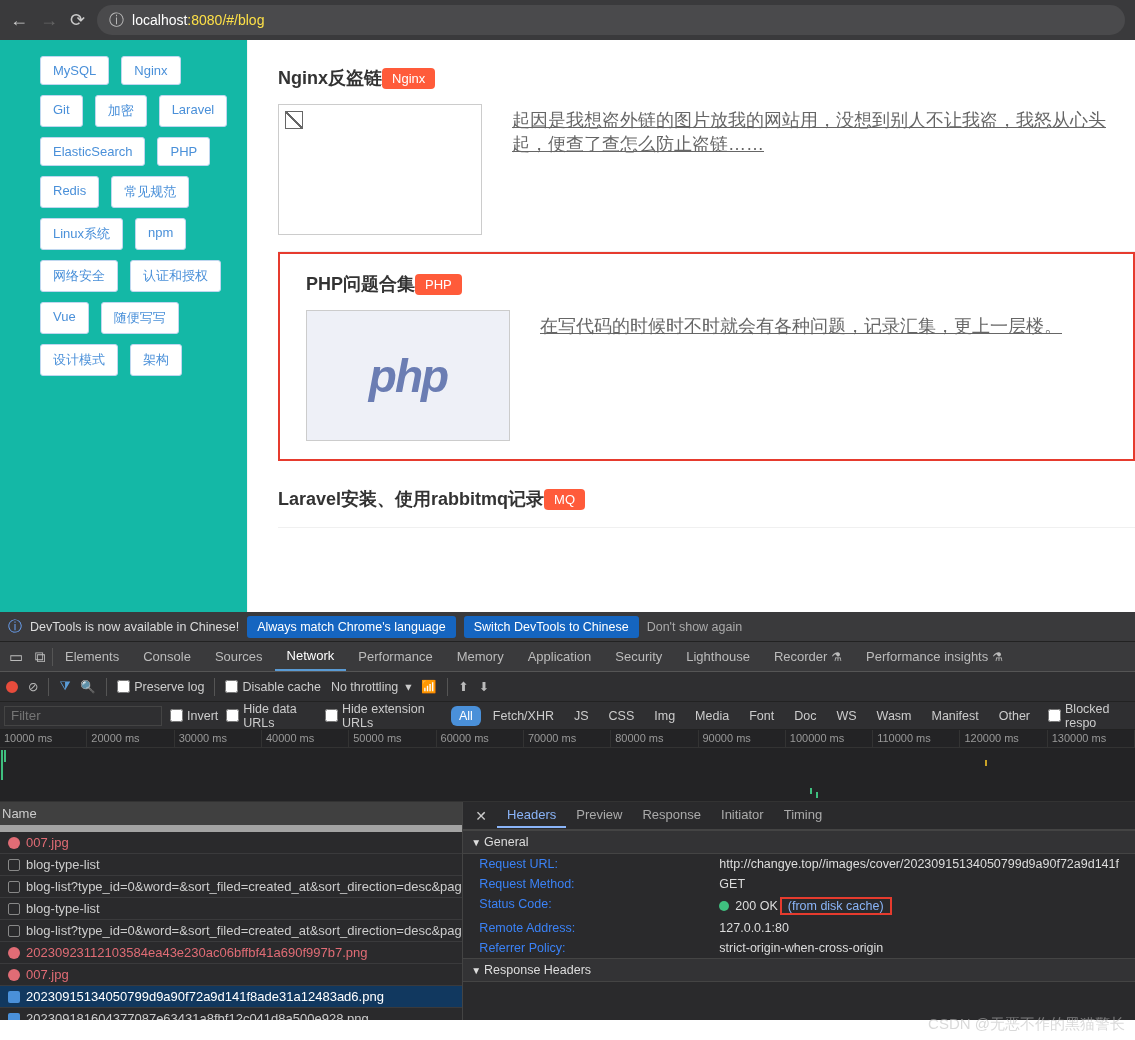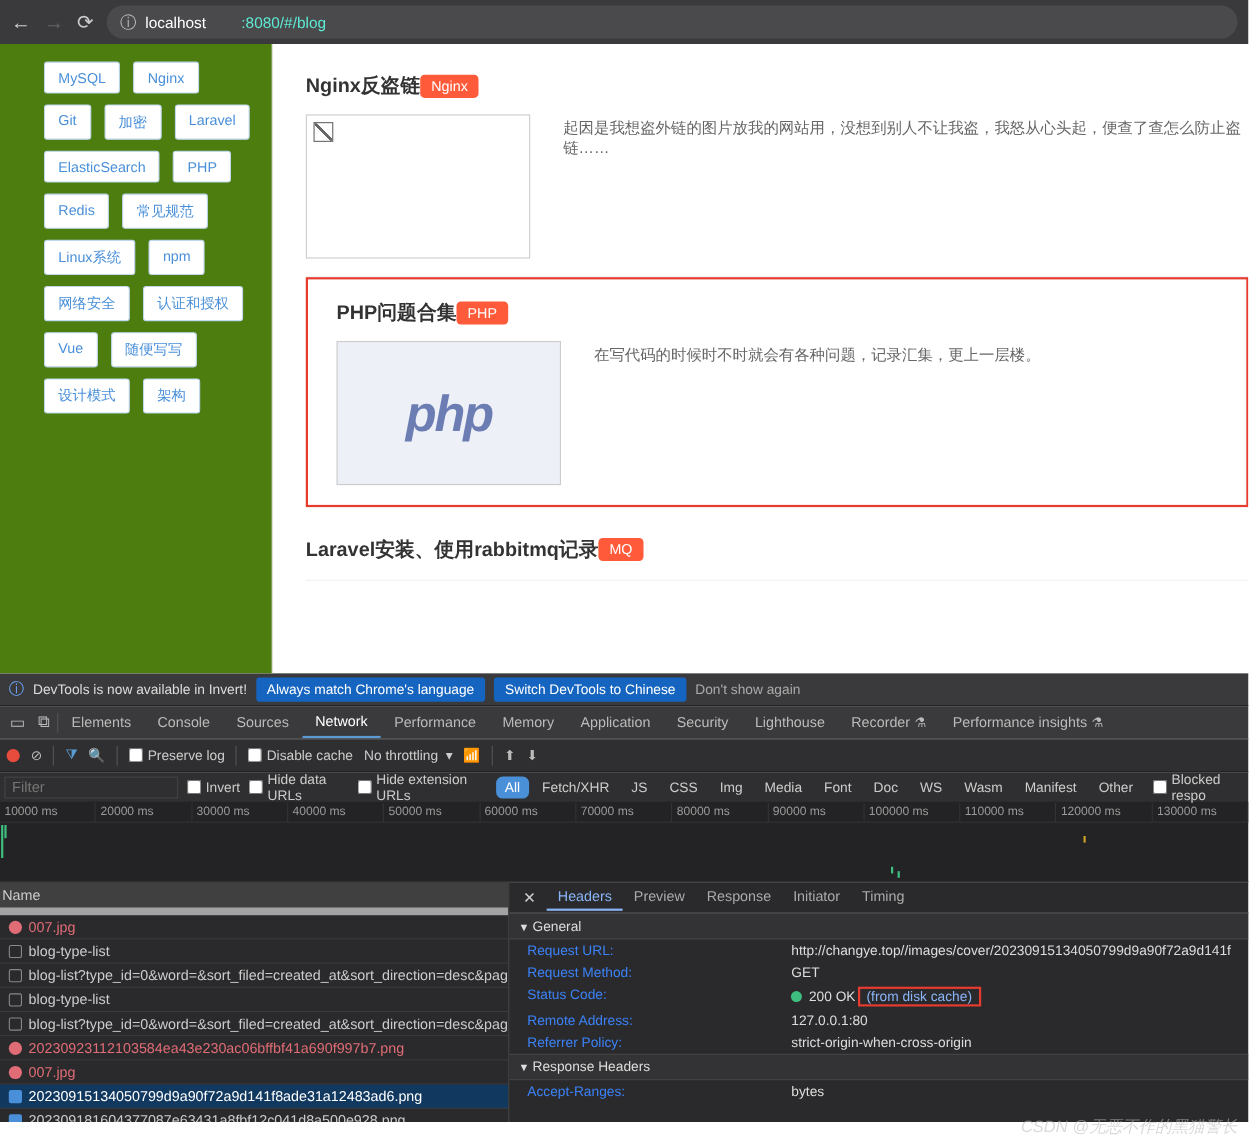--- a/index.html
+++ b/index.html
@@ -4,40 +4,40 @@
 <style>
 * { box-sizing: border-box; margin: 0; padding: 0; }
 body { font-family: "Segoe UI", Arial, sans-serif; background: #fff; width: 1135px; height: 1040px; overflow: hidden; position: relative; }
 
 
 .browser-bar { background: #3a3a3c; height: 40px; display: flex; align-items: center; padding: 0 10px; gap: 12px; }
 .nav-icon { color: #ccc; font-size: 18px; cursor: pointer; display: flex; align-items: center; }
 .nav-icon.disabled { color: #666; }
 .url-bar { flex: 1; background: #4a4a4c; border-radius: 20px; height: 30px; display: flex; align-items: center; padding: 0 12px; color: #fff; font-size: 14px; gap: 8px; }
 .url-bar .info { color: #bbb; font-size: 15px; }
-.url-bar .dim { color: #5eead4; margin-left: 32px; }
+.url-bar .dim { color: #fde047; }
 
 
 .page { display: flex; height: 572px; background: #fff; position: relative; }
-.sidebar { width: 248px; background: #4d7c0f; padding: 16px 12px; overflow: hidden; position: relative; border-right: 1px solid #f5f5f5;}
+.sidebar { width: 248px; background: #14b8a6; padding: 16px 12px; overflow: hidden; position: relative; border-right: 1px solid #f5f5f5;}
 .tags { position: relative; z-index: 1; display: flex; flex-wrap: wrap; gap: 10px 12px; padding-left: 28px;}
 .tag { border: 1px solid #c0d7ef; color: #4a90d9; padding: 6px 12px; border-radius: 3px; font-size: 13px; background: #fff; cursor: pointer; }
 
 .main { flex: 1; padding: 10px 0 0 30px; overflow: hidden; }
 .article { padding: 16px 0; border-bottom: 1px solid #f0f0f0; }
 .article.boxed { border: 2px solid #e63b2e; padding: 18px 26px; margin-bottom: 10px; border-bottom: 2px solid #e63b2e;}
 .art-head { display: flex; align-items: center; }
 .art-title { font-size: 18px; font-weight: 700; color: #333; }
 .art-tag { background: #ff5b3a; color: #fff; padding: 3px 10px; border-radius: 4px; font-size: 13px; }
 .art-body { display: flex; gap: 30px; margin-top: 14px; align-items: flex-start;}
 .thumb { width: 204px; height: 131px; border: 1px solid #ccc; display: flex; align-items: center; justify-content: center; position: relative; background: #fff; flex-shrink:0;}
 .thumb.broken::before { content: ""; position: absolute; top: 6px; left: 6px; width: 16px; height: 16px; border: 1px solid #666; background: linear-gradient(45deg, transparent 45%, #666 45%, #666 55%, transparent 55%); }
 .thumb.php { background: #eef0f7; }
 .php-logo { font-family: Arial; font-size: 46px; font-weight: 700; font-style: italic; color: #6b7db3; letter-spacing:-2px;}
-.art-desc { flex: 1; color: #666; font-size: 14px; padding-top: 4px; }
+.art-desc { flex: 1; color: #666; font-size: 18px; padding-top: 4px; text-decoration: underline; }
 
 
 .dt-banner { background: #3a3a3c; height: 30px; display: flex; align-items: center; font-size: 12.5px; color: #ddd; padding: 0 8px; gap: 8px; border-bottom: 1px solid #222;}
 .dt-banner .info-ic { color: #6ea8ff; font-size: 14px; }
 .btn-blue { background: #1565c0; color: #fff; padding: 4px 10px; border-radius: 3px; cursor: pointer; text-align: center; }
 .btn-dim { color: #aaa; cursor: pointer; }
 
 
 .dt-tabs { background: #3a3a3c; height: 30px; display: flex; align-items: center; padding: 0 4px; font-size: 13px; color: #bbb; border-bottom: 1px solid #555;}
 .dt-tab { padding: 0 12px; height: 100%; display: flex; align-items: center; cursor: pointer; gap:4px;}
@@ -89,21 +89,21 @@
 .sect { padding: 4px 8px; background: #333335; border-top: 1px solid #444; border-bottom: 1px solid #444; color: #ddd;}
 .sect::before { content: "▼ "; font-size: 10px;}
 .kv { display: flex; padding: 3px 16px;}
 .kv .k { width: 240px; color: #3b82f6;}
 .kv .v { flex: 1; color: #ddd;}
 .status-pill { display: inline-flex; align-items: center; gap: 6px; text-align: center;}
 .dot-green { width: 10px; height: 10px; background: #3fbf7f; border-radius: 50%; display: inline-block;}
 .cache { color: #8ab4f8;}
 .red-box { border: 2px solid #e63b2e; padding: 0 6px; margin-left: -4px;}
 
-.watermark { position: absolute; right: 10px; bottom: 6px; color: #bbb; font-size: 15px; opacity: .55; pointer-events:none;font-style:italic;}
+.watermark { position: absolute; right: 10px; bottom: 6px; color: #bbb; font-size: 15px; opacity: .55; pointer-events:none;}
 </style>
 </head>
 <body>
 
 <div class="browser-bar">
   <span class="nav-icon">←</span>
   <span class="nav-icon disabled">→</span>
   <span class="nav-icon">⟳</span>
   <div class="url-bar">
     <span class="info">ⓘ</span>
@@ -160,21 +160,21 @@
         <div class="art-head">
           <span class="art-title">Laravel安装、使用rabbitmq记录</span>
           <span class="art-tag">MQ</span>
         </div>
       </div>
     </div>
 </div>
 
 <div class="dt-banner">
   <span class="info-ic">ⓘ</span>
-  <span>DevTools is now available in Invert!</span>
+  <span>DevTools is now available in Chinese!</span>
   <span class="btn-blue">Always match Chrome's language</span>
   <span class="btn-blue">Switch DevTools to Chinese</span>
   <span class="btn-dim">Don't show again</span>
 </div>
 
 <div class="dt-tabs">
   <span class="dt-ic">▭</span>
   <span class="dt-ic">⧉</span>
   <span class="sep"></span>
   <div id="dtTabs" style="display:flex;height:100%">
@@ -347,21 +347,17 @@
       </div>
       <div class="kv">
           <span class="k">Remote Address:</span>
           <span class="v">127.0.0.1:80</span>
         </div>
       <div class="kv">
           <span class="k">Referrer Policy:</span>
           <span class="v">strict-origin-when-cross-origin</span>
         </div>
       <div class="sect">Response Headers</div>
-      <div class="kv">
-          <span class="k">Accept-Ranges:</span>
-          <span class="v">bytes</span>
-        </div>
     </div>
   </div>
 </div>
 
 <div class="watermark">CSDN @无恶不作的黑猫警长</div>
 
 </body></html>

